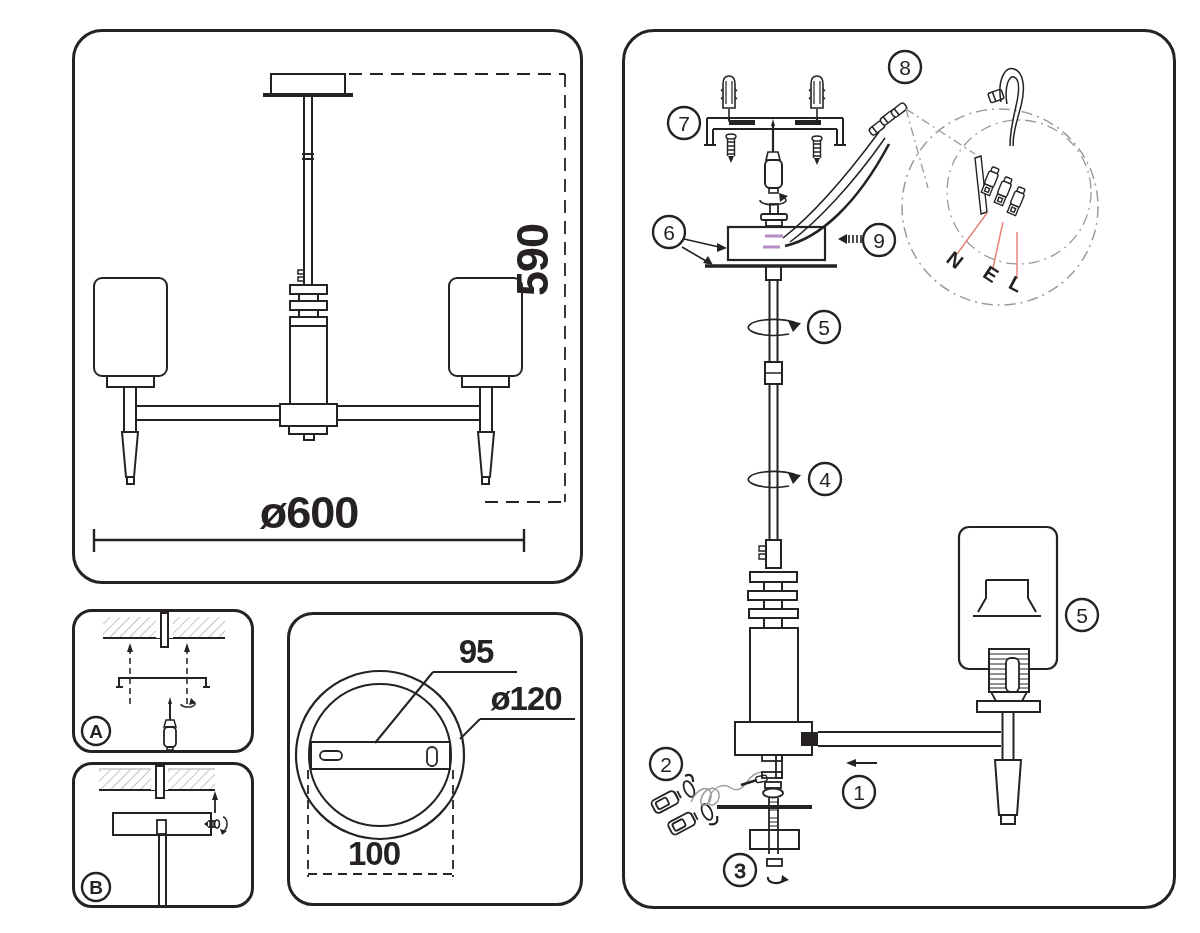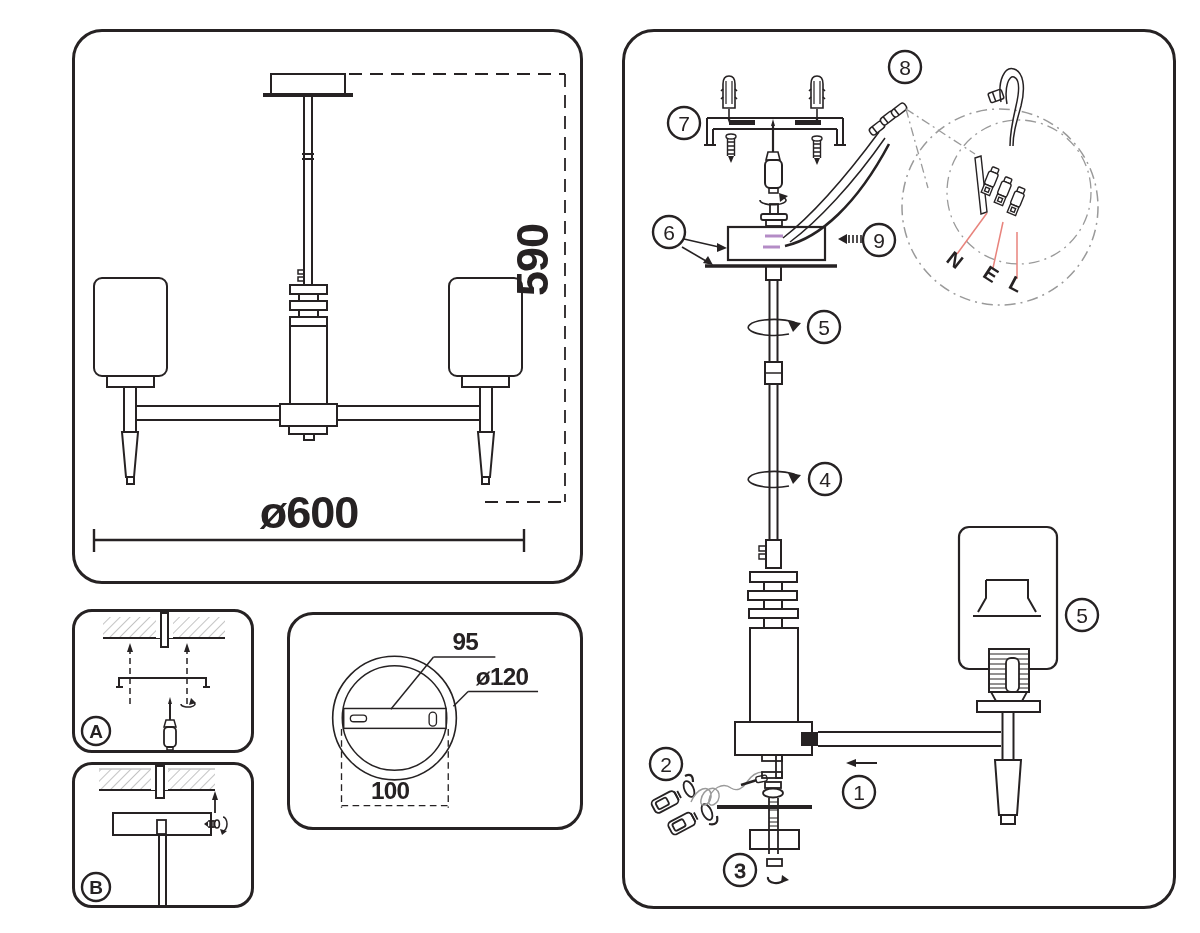--- a/index.html
+++ b/index.html
@@ -2,21 +2,21 @@
 <html><head>
 <meta charset="utf-8">
 <style>
   html,body{margin:0;padding:0;background:#fff;}
   body{width:1200px;height:933px;position:relative;font-family:"Liberation Sans",sans-serif;}
   .sheet{position:absolute;inset:0;background:#fff;}
   .panel{position:absolute;border:3px solid #262223;box-sizing:border-box;background:#fff;}
   #panel-front{left:72px;top:29px;width:511px;height:555px;border-radius:30px;}
   #panel-a{left:72px;top:609px;width:182px;height:144px;border-radius:20px;}
   #panel-b{left:72px;top:762px;width:182px;height:146px;border-radius:20px;}
-  #panel-plate{left:287px;top:612px;width:296px;height:218px;border-radius:26px;}
+  #panel-plate{left:287px;top:612px;width:296px;height:294px;border-radius:26px;}
   #panel-assembly{left:622px;top:29px;width:554px;height:880px;border-radius:32px;}
   svg{display:block;width:100%;height:100%;}
   svg text{font-family:"Liberation Sans",sans-serif;fill:#262223;}
   .dim{font-size:45px;font-weight:600;letter-spacing:-1px;}
   .dim-sm{font-size:33px;font-weight:600;letter-spacing:-1px;}
   .stepnum{font-size:21px;font-weight:500;}
   .ablabel{font-size:19px;font-weight:600;}
   .wirelabel{font-size:20px;font-weight:700;}
 </style>
 </head>

